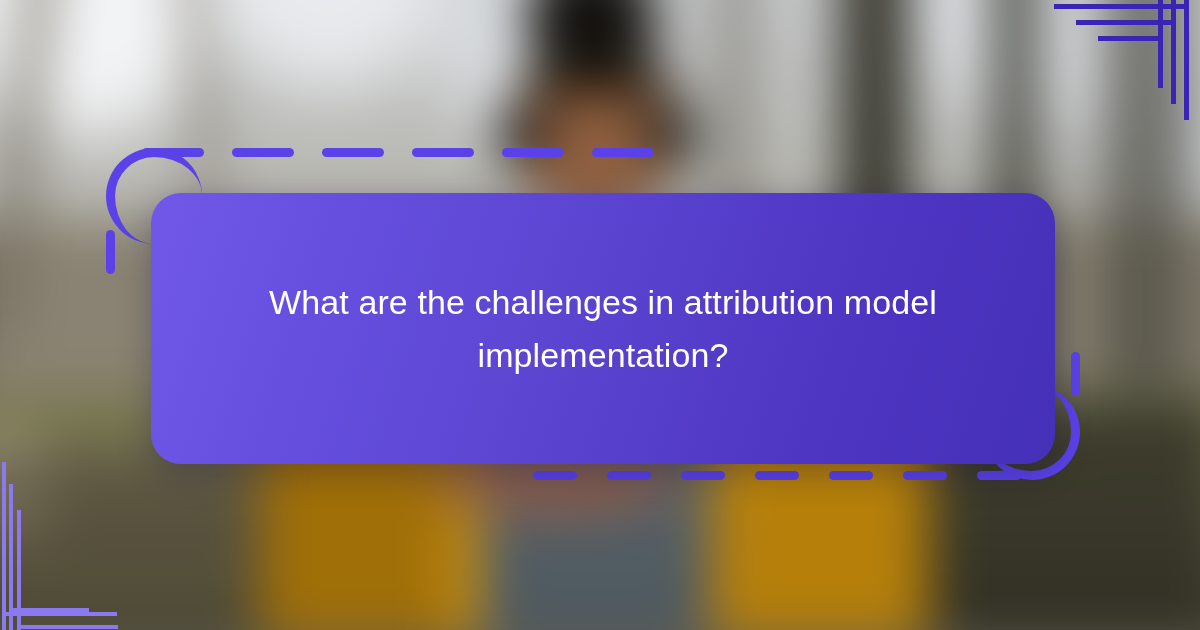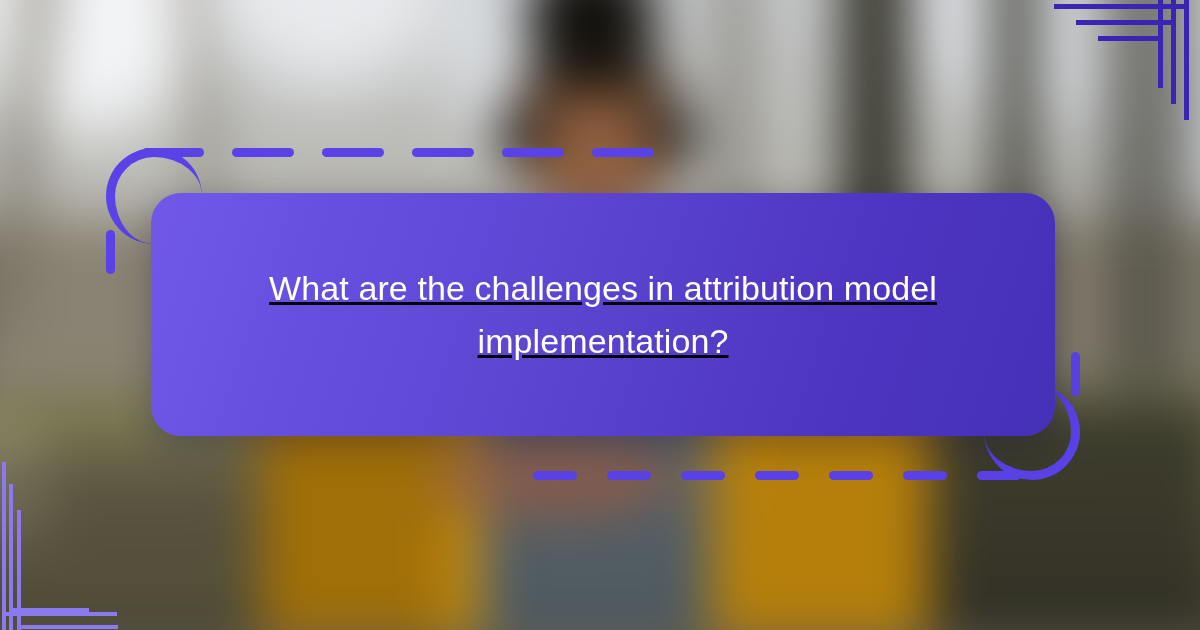--- a/index.html
+++ b/index.html
@@ -104,27 +104,26 @@
   .tail { position:absolute; background:#5b42e8; border-radius:6px; }
   .tail-tl-v { left:106px; top:230px; width:9px; height:44px; }
   .tail-br-v { left:1071px; top:352px; width:9px; height:44px; }
 
   
   .bracket { position:absolute; background:#3a24b3; }
   .bracket-l { position:absolute; background:#8a79ef; }
 
   
   .card {
-    position:absolute; left:151px; top:193px; width:904px; height:243px;
+    position:absolute; left:151px; top:193px; width:904px; height:271px;
     border-radius:30px;
     background:linear-gradient(108deg,#7158e8 0%, #6750e0 18%, #5a44cf 48%, #4e35c2 75%, #4530b8 100%);
     box-shadow:0 10px 34px rgba(20,12,60,.30);
     display:flex; align-items:center; justify-content:center;
     padding:0 56px;
-    text-decoration:underline;
   }
   .card-title {
     color:#ffffff;
     font-size:34px;
     font-weight:400;
     line-height:1.55;
     text-align:center;
     letter-spacing:.1px;
   }
 </style>

